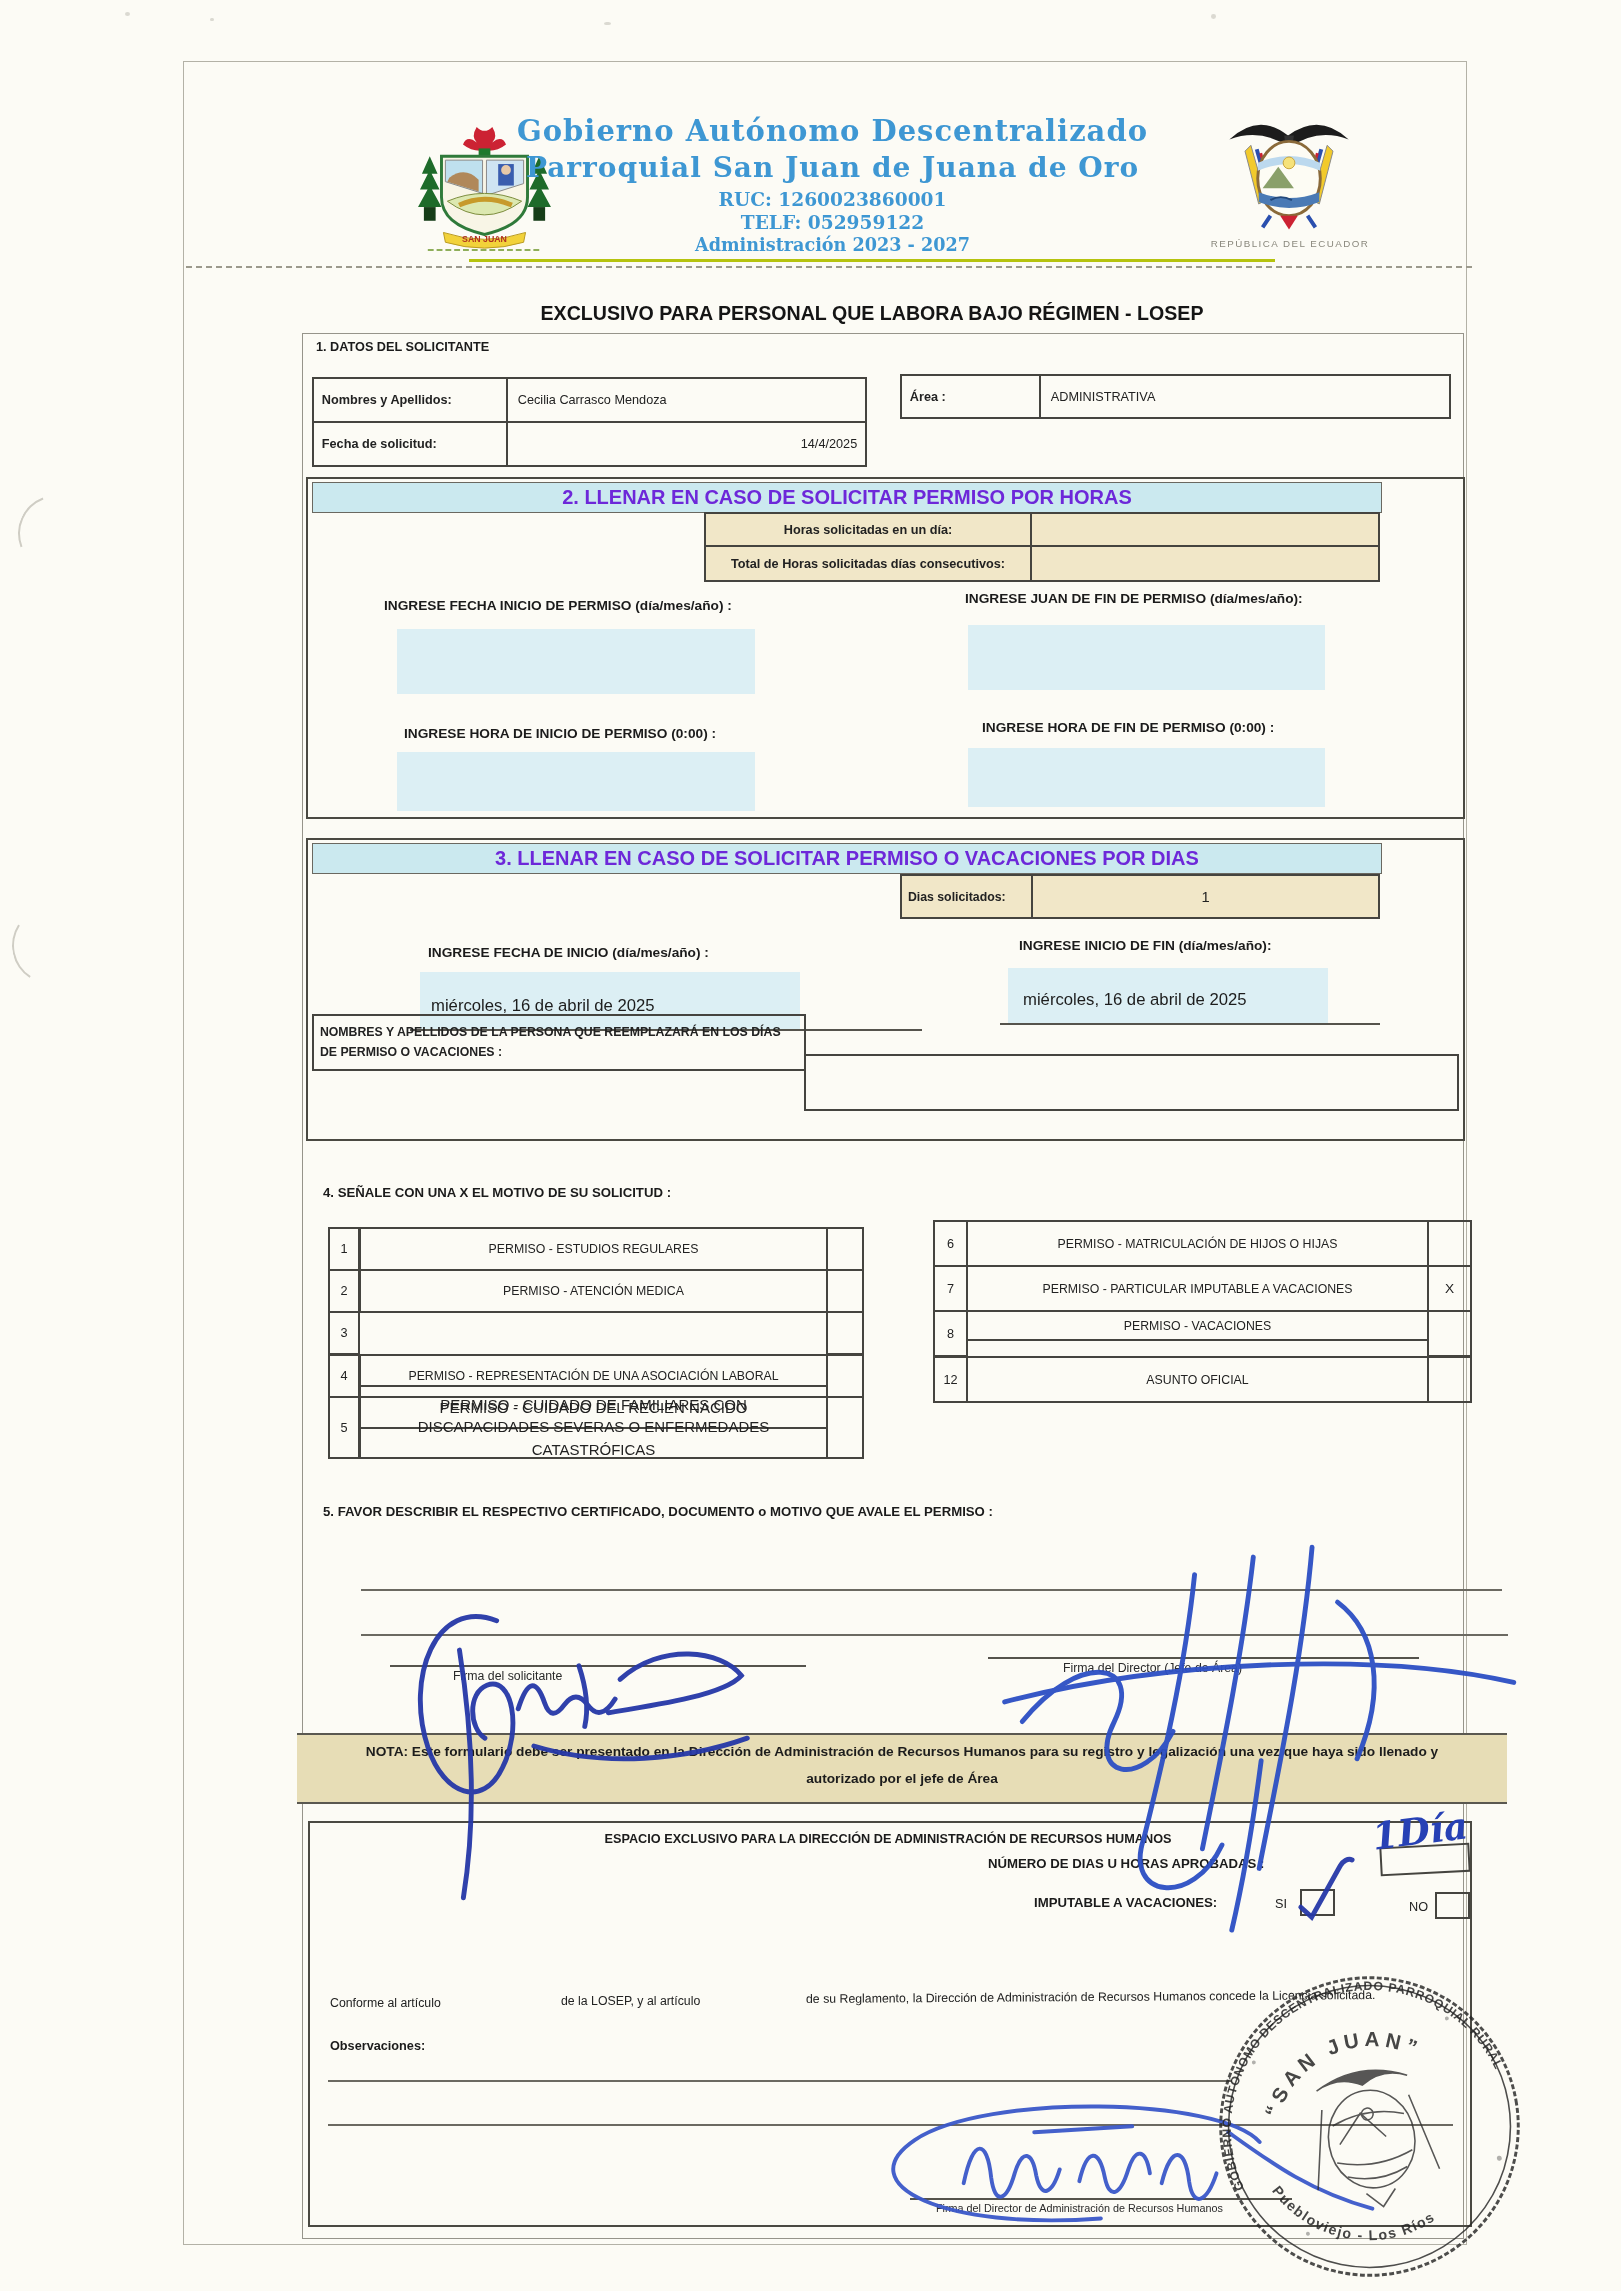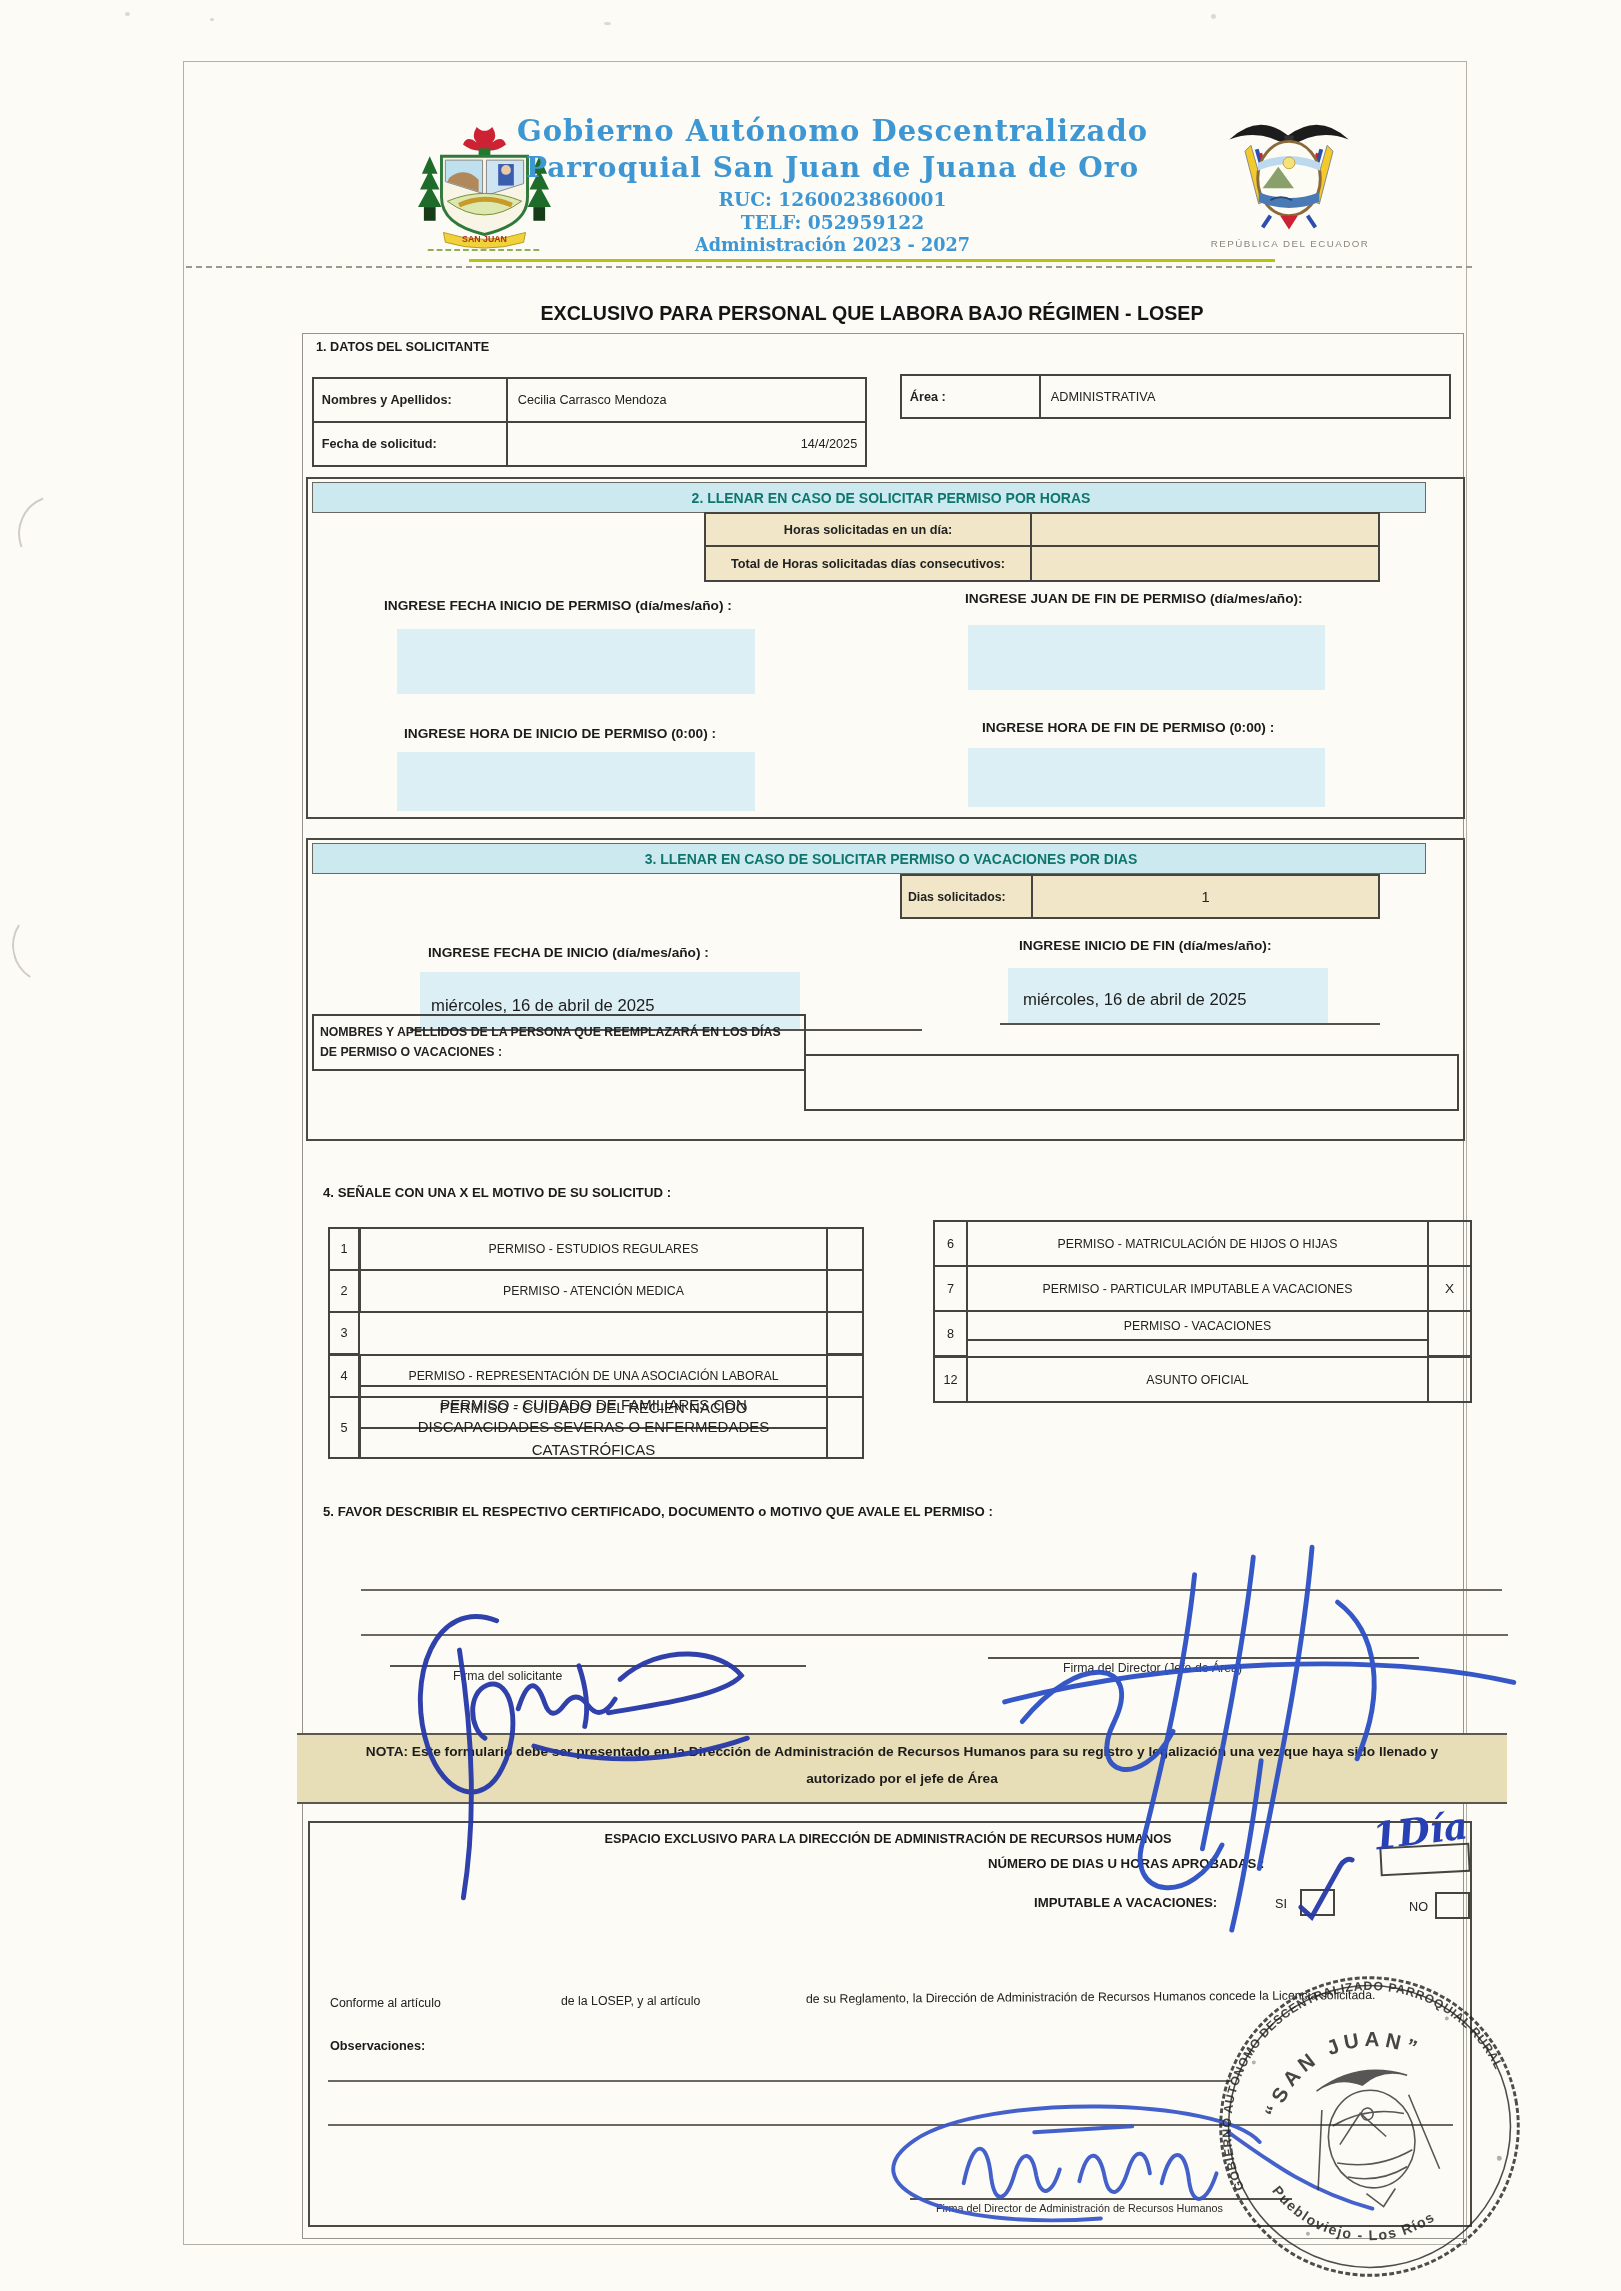--- a/index.html
+++ b/index.html
@@ -17,21 +17,21 @@
   }
   .cell.ctr{justify-content:center;text-align:center;}
   .serif{font-family:"DejaVu Serif",serif;}
   .bluehead{color:#3e97d3;}
   .hline{position:absolute;border-top:2px solid #55534c;height:0;}
   .inputblue{position:absolute;background:#dceff4;}
   .tan{background:#f1e7c8;}
   .cyanbar{
     position:absolute;background:#cbe9ef;border:1px solid #6a6860;
     display:flex;align-items:center;justify-content:center;
-    font-weight:bold;font-size:14px;color:#0f766e;padding-left:44px;
+    font-weight:bold;font-size:20px;color:#6d28d9;
   }
   .sectionbox{position:absolute;border:2px solid #4a4942;}
   .lbl{position:absolute;font-weight:bold;color:#1b1b1b;}
   .hand{color:#2741b5;font-family:"DejaVu Serif",serif;font-style:italic;font-weight:bold;}
   .specks{position:absolute;border-radius:50%;background:#b9b7ae;opacity:.5;}
   .arcmark{position:absolute;width:73px;height:73px;border:2px solid #cfcdc4;border-radius:50%;
     border-top-color:transparent;border-right-color:transparent;border-bottom-color:transparent;}
 </style>
 </head>
 <body>

